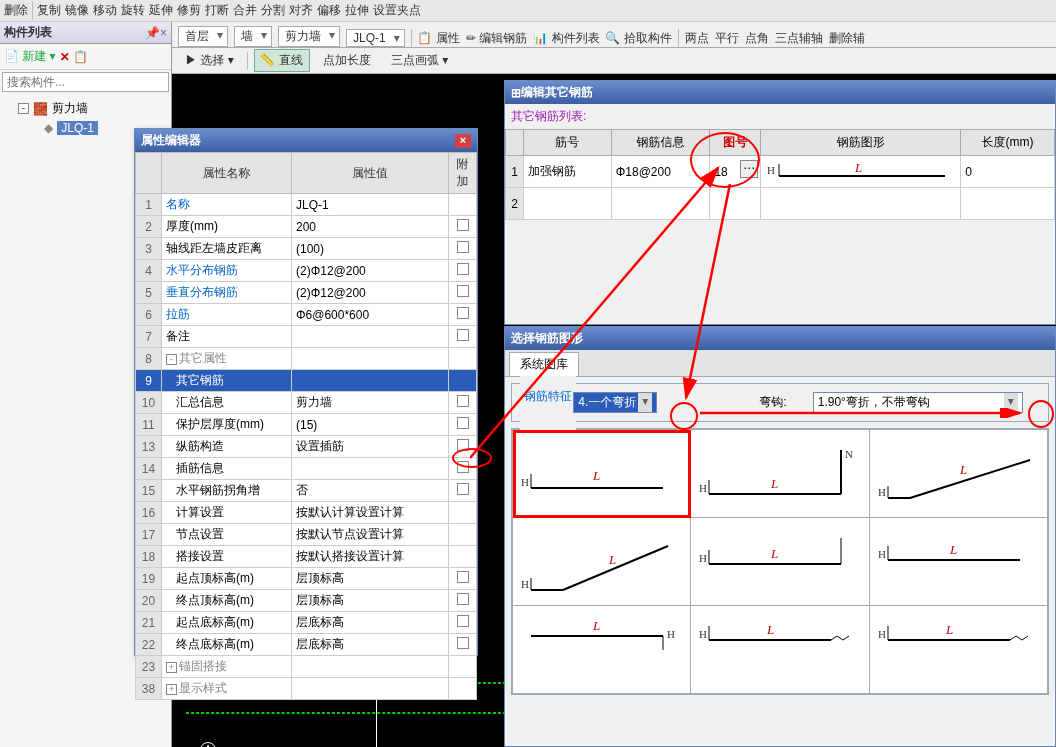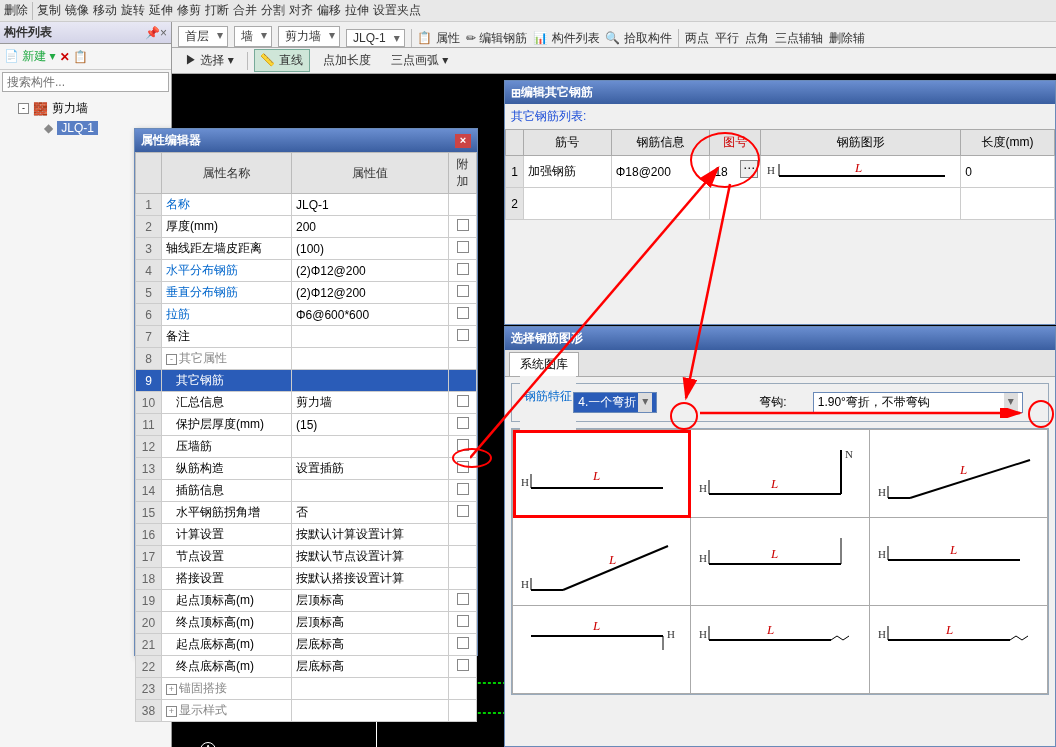--- a/index.html
+++ b/index.html
@@ -54,24 +54,24 @@
 .prop-table .fg { width: 28px; text-align: center; }
 .prop-table .chk { width: 12px; height: 12px; border: 1px solid #888; display: inline-block; background: #fff; }
 .prop-table .blue { color: #06c; }
 .prop-table .exp { display: inline-block; width: 11px; height: 11px; border: 1px solid #888; text-align: center; line-height: 9px; font-size: 9px; margin-right: 2px; background: #fff; }
 .prop-table tr.sel td { background: #2a5cb8; color: #fff; }
 .prop-table tr.sel .pn { background: #2a5cb8; color: #fff; }
 .red-ellipse { position: absolute; border: 2px solid red; border-radius: 50%; pointer-events: none; }
 
 
 .rebar-dlg { position: absolute; top: 80px; left: 504px; right: 0; height: 245px; background: #f0f0f0; border: 1px solid #6a8ab8; }
-.rebar-dlg .sub { padding: 4px 6px; color: #1d4ed8; }
+.rebar-dlg .sub { padding: 4px 6px; color: #a21caf; }
 .rebar-table { width: 100%; border-collapse: collapse; background: #fff; }
 .rebar-table th { background: #e4e4e4; border: 1px solid #aaa; padding: 4px; font-weight: normal; }
-.rebar-table th.red { color: #c00; }
+.rebar-table th.red { color: #c00; font-weight: bold; }
 .rebar-table td { border: 1px solid #ccc; padding: 2px 4px; height: 32px; }
 .rebar-table .rn { background: #e4e4e4; text-align: center; width: 18px; }
 .shape-cell { position: relative; }
 .shape-btn { position: absolute; right: 2px; top: 4px; width: 18px; height: 18px; border: 1px solid #888; background: #eee; text-align: center; line-height: 14px; cursor: pointer; }
 
 
 .shape-dlg { position: absolute; top: 326px; left: 504px; right: 0; bottom: 0; background: #f0f0f0; border: 1px solid #6a8ab8; }
 .tab-row { display: flex; background: #e4e4e4; border-bottom: 1px solid #aaa; }
 .tab { padding: 3px 10px; border: 1px solid #aaa; border-bottom: none; background: #fff; margin: 2px 2px 0 4px; }
 .fieldset { border: 1px solid #9ab; margin: 6px; padding: 8px; position: relative; }
@@ -244,26 +244,20 @@
         <tr>
           <td class="rn">10</td>
     <td class="pn" style="">&nbsp;&nbsp;&nbsp;汇总信息</td>
     <td class="pv">剪力墙</td>
     <td class="fg"><span class="chk"></span></td>
         </tr>
         <tr>
           <td class="rn">11</td>
     <td class="pn" style="">&nbsp;&nbsp;&nbsp;保护层厚度(mm)</td>
     <td class="pv">(15)</td>
-    <td class="fg"><span class="chk"></span></td>
-        </tr>
-        <tr>
-          <td class="rn">12</td>
-    <td class="pn" style="">&nbsp;&nbsp;&nbsp;压墙筋</td>
-    <td class="pv"></td>
     <td class="fg"><span class="chk"></span></td>
         </tr>
         <tr>
           <td class="rn">13</td>
     <td class="pn" style="">&nbsp;&nbsp;&nbsp;纵筋构造</td>
     <td class="pv">设置插筋</td>
     <td class="fg"><span class="chk"></span></td>
         </tr>
         <tr>
           <td class="rn">14</td>

